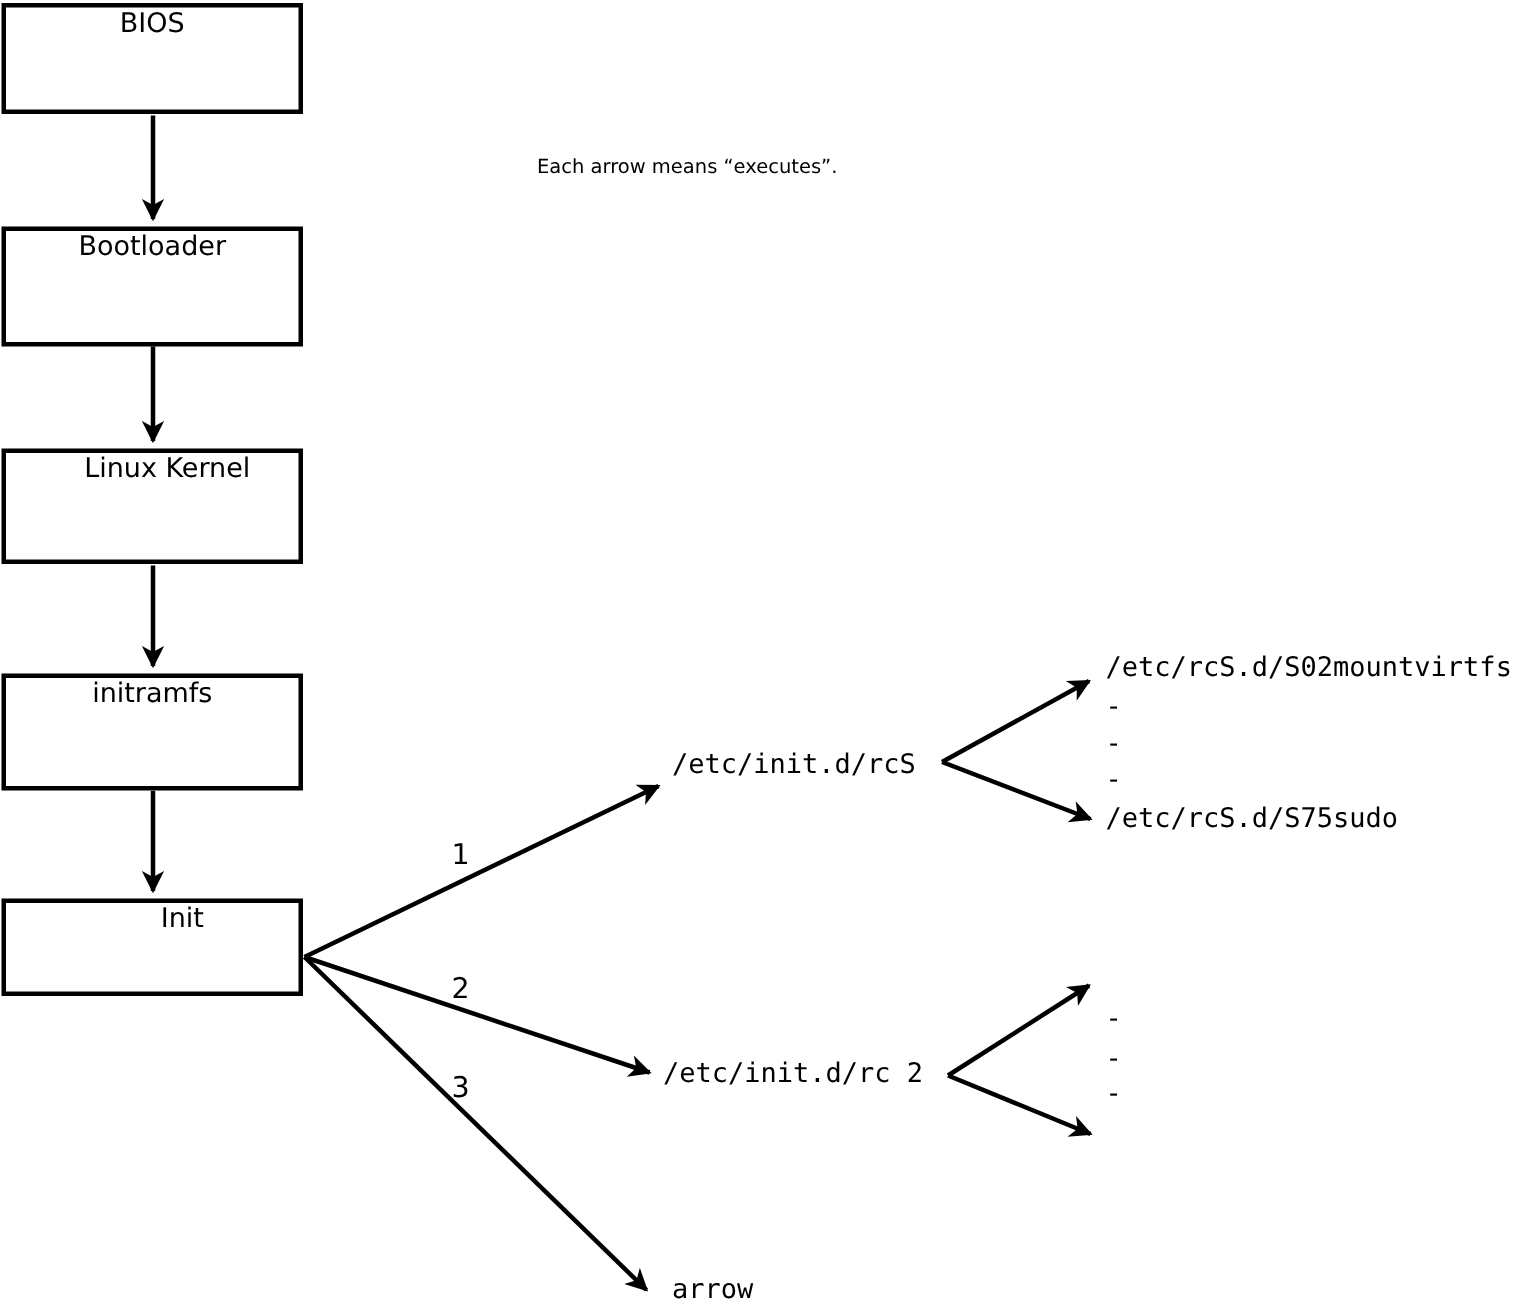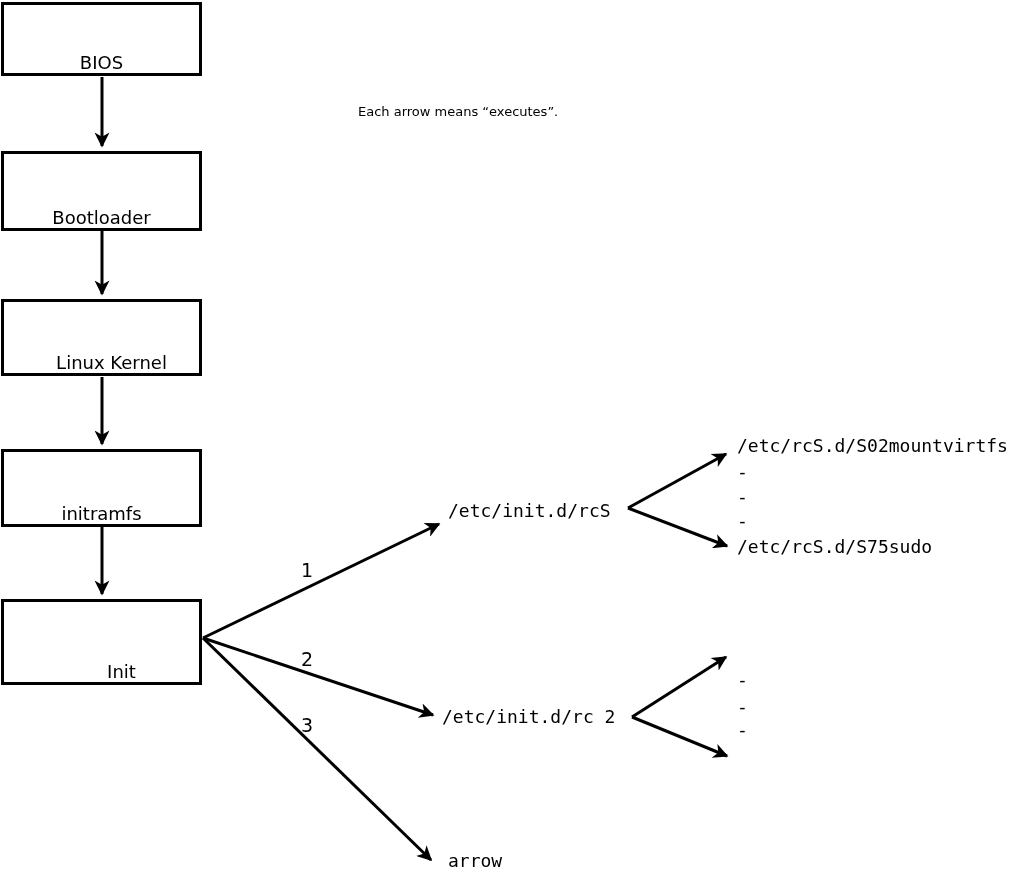--- a/index.html
+++ b/index.html
@@ -23,29 +23,29 @@
     fill: none;
   }
   .box {
     position: absolute;
     left: 1px;
     width: 201px;
     border: 3px solid #000000;
     background: #ffffff;
     box-sizing: border-box;
     display: flex;
-    align-items: flex-end;
+    align-items: flex-start;
     justify-content: center;
     font-size: 18px;
   }
   .b0 { top: 2px;   height: 74px; }
   .b1 { top: 151px; height: 80px; }
   .b2 { top: 299px; height: 77px; padding-left: 20px; }
   .b3 { top: 449px; height: 78px; }
-  .b4 { top: 599px; height: 86px; padding-left: 40px; }
+  .b4 { top: 599px; height: 65px; padding-left: 40px; }
   .note {
     position: absolute;
     left: 358px;
     top: 104px;
     font-size: 13px;
     white-space: nowrap;
   }
   .num {
     position: absolute;
     font-size: 19px;

